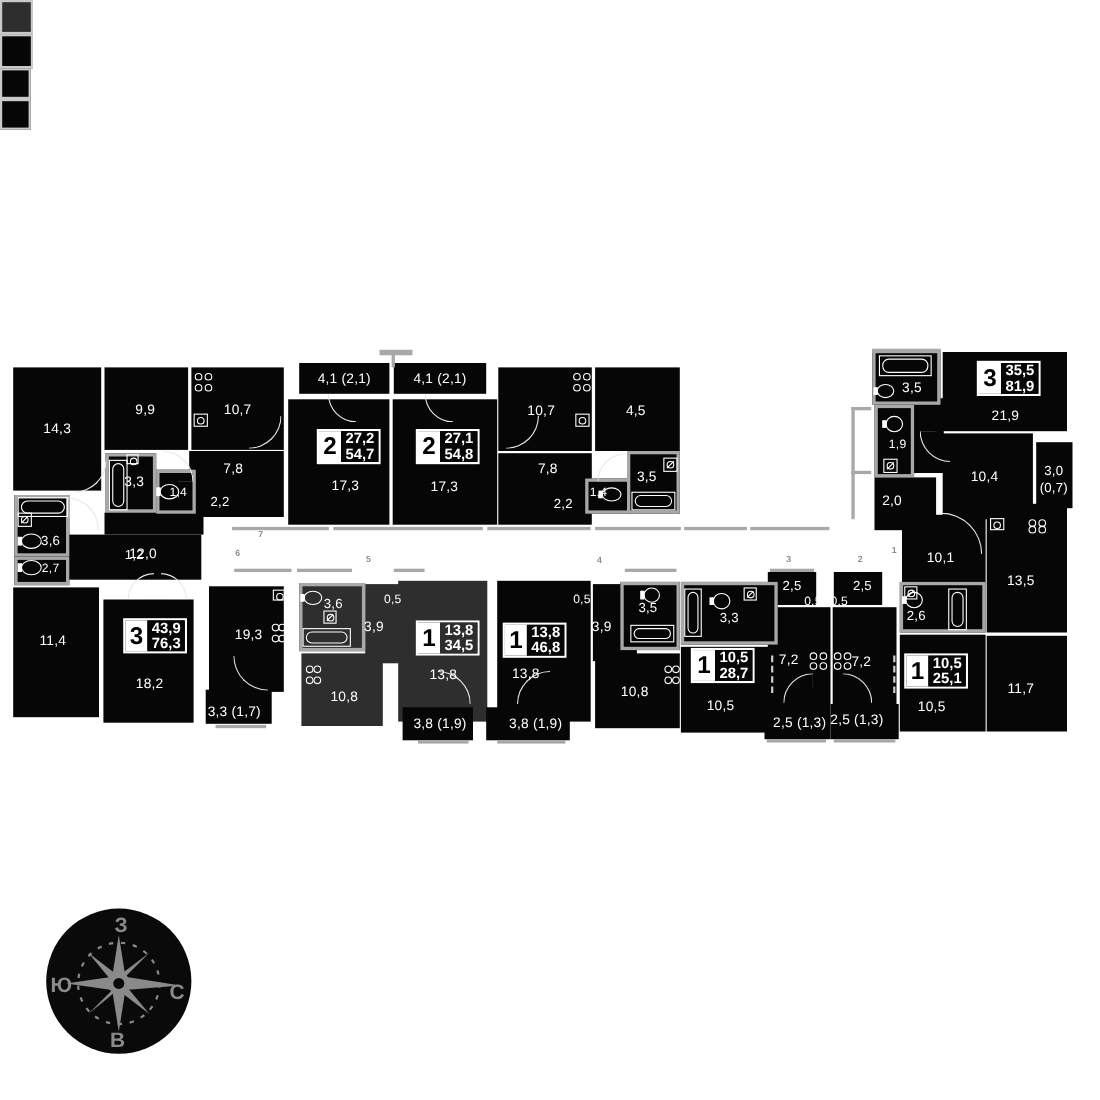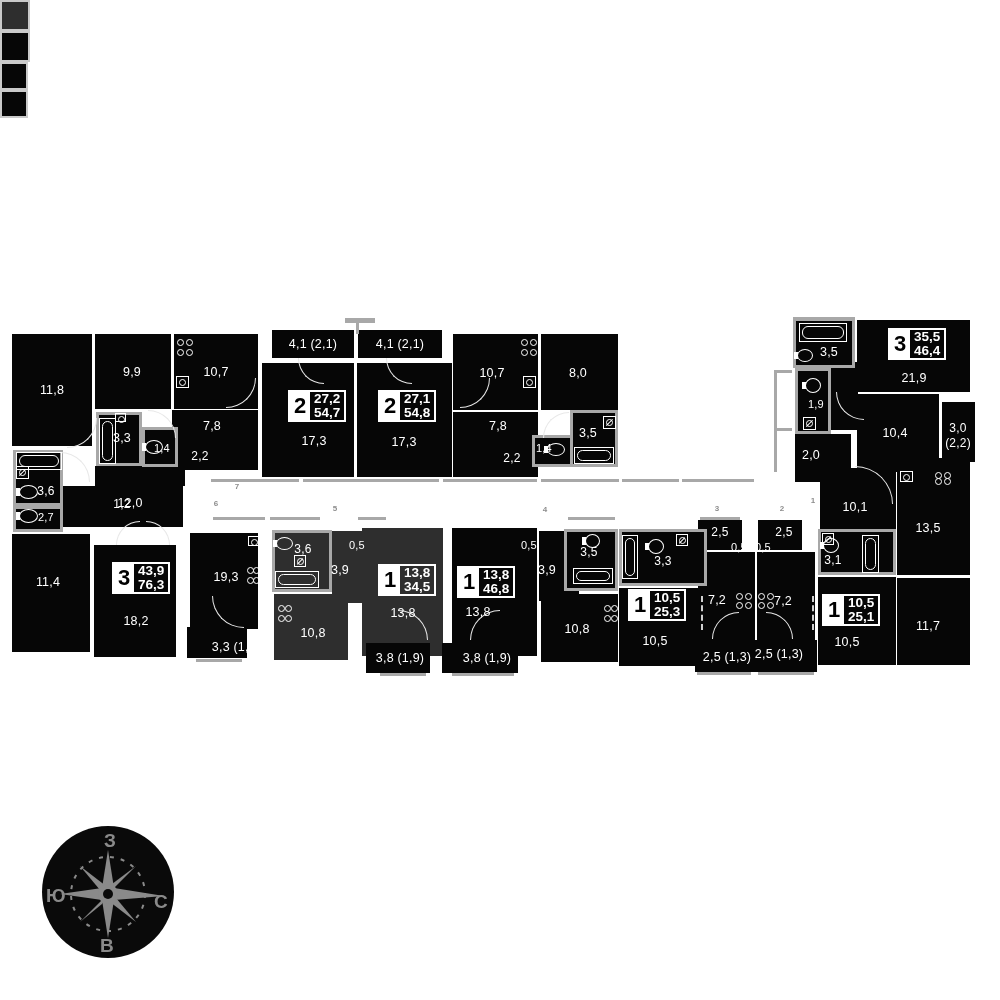--- a/index.html
+++ b/index.html
@@ -262,55 +262,55 @@
         <div class="ln" style="left: 1px; top: 45%; width: 80%; height: 1px; transform: rotate(-45deg);"></div>
       </div>
       <div class="fx" style="left: 676px; top: 534px; width: 12px; height: 12px; border: 1px solid rgb(255, 255, 255);">
         <div class="dot" style="left: 2px; top: 2px;"></div>
         <div class="ln" style="left: 1px; top: 45%; width: 80%; height: 1px; transform: rotate(-45deg);"></div>
       </div>
       <div class="fx" style="left: 294px; top: 555px; width: 12px; height: 12px; border: 1px solid rgb(255, 255, 255);">
         <div class="dot" style="left: 2px; top: 2px;"></div>
         <div class="ln" style="left: 1px; top: 45%; width: 80%; height: 1px; transform: rotate(-45deg);"></div>
       </div>
-      <div class="lbl" style="left: 52px; top: 390px;">11,8</div>
+      <div class="lbl" style="left: 52px; top: 390px;">14,3</div>
       <div class="lbl" style="left: 132px; top: 372px;">9,9</div>
       <div class="lbl" style="left: 216px; top: 372px;">10,7</div>
       <div class="lbl" style="left: 122px; top: 438px;">3,3</div>
       <div class="lbl" style="left: 162px; top: 448px; font-size: 11px;">1,4</div>
       <div class="lbl" style="left: 212px; top: 426px;">7,8</div>
       <div class="lbl" style="left: 200px; top: 456px; font-size: 12px;">2,2</div>
       <div class="lbl" style="left: 122px; top: 504px; font-size: 12px;">1,2</div>
       <div class="lbl" style="left: 130px; top: 503px;">12,0</div>
       <div class="lbl" style="left: 46px; top: 491px; font-size: 12px;">3,6</div>
       <div class="lbl" style="left: 46px; top: 517px; font-size: 11px;">2,7</div>
       <div class="lbl" style="left: 48px; top: 582px;">11,4</div>
       <div class="lbl" style="left: 136px; top: 621px;">18,2</div>
       <div class="lbl" style="left: 226px; top: 577px;">19,3</div>
-      <div class="lbl" style="left: 236px; top: 647px;">3,3 (1,7)</div>
+      <div class="lbl" style="left: 213px; top: 647px;">3,3 (1,7)</div>
       <div class="lbl" style="left: 313px; top: 344px;">4,1 (2,1)</div>
       <div class="lbl" style="left: 400px; top: 344px;">4,1 (2,1)</div>
       <div class="lbl" style="left: 314px; top: 441px;">17,3</div>
       <div class="lbl" style="left: 404px; top: 442px;">17,3</div>
       <div class="lbl" style="left: 492px; top: 373px;">10,7</div>
-      <div class="lbl" style="left: 578px; top: 373px;">8,0</div>
+      <div class="lbl" style="left: 578px; top: 373px;">4,5</div>
       <div class="lbl" style="left: 498px; top: 426px;">7,8</div>
       <div class="lbl" style="left: 512px; top: 458px; font-size: 12px;">2,2</div>
       <div class="lbl" style="left: 544px; top: 448px; font-size: 11px;">1,4</div>
       <div class="lbl" style="left: 588px; top: 433px;">3,5</div>
       <div class="lbl" style="left: 829px; top: 352px;">3,5</div>
       <div class="lbl" style="left: 914px; top: 378px;">21,9</div>
       <div class="lbl" style="left: 816px; top: 404px; font-size: 11px;">1,9</div>
       <div class="lbl" style="left: 895px; top: 433px;">10,4</div>
       <div class="lbl" style="left: 958px; top: 428px; font-size: 12px;">3,0</div>
-      <div class="lbl" style="left: 958px; top: 443px; font-size: 12px;">(2,2)</div>
+      <div class="lbl" style="left: 958px; top: 443px; font-size: 12px;">(0,7)</div>
       <div class="lbl" style="left: 811px; top: 455px;">2,0</div>
       <div class="lbl" style="left: 855px; top: 507px;">10,1</div>
       <div class="lbl" style="left: 928px; top: 528px;">13,5</div>
-      <div class="lbl" style="left: 833px; top: 560px; font-size: 12px;">3,1</div>
+      <div class="lbl" style="left: 833px; top: 560px; font-size: 12px;">2,6</div>
       <div class="lbl" style="left: 847px; top: 642px;">10,5</div>
       <div class="lbl" style="left: 928px; top: 626px;">11,7</div>
       <div class="lbl" style="left: 303px; top: 549px; font-size: 12px;">3,6</div>
       <div class="lbl" style="left: 357px; top: 545px; font-size: 11px;">0,5</div>
       <div class="lbl" style="left: 340px; top: 570px;">3,9</div>
       <div class="lbl" style="left: 403px; top: 613px;">13,8</div>
       <div class="lbl" style="left: 313px; top: 633px;">10,8</div>
       <div class="lbl" style="left: 400px; top: 658px;">3,8 (1,9)</div>
       <div class="lbl" style="left: 529px; top: 545px; font-size: 11px;">0,5</div>
       <div class="lbl" style="left: 547px; top: 570px;">3,9</div>
@@ -353,42 +353,42 @@
         <div class="bn">2</div>
         <div class="ba" style="background: rgb(6, 6, 6);">
           <span>27,1</span>
           <span>54,8</span>
         </div>
       </div>
       <div class="badge" style="left: 888px; top: 328px;">
         <div class="bn">3</div>
         <div class="ba" style="background: rgb(6, 6, 6);">
           <span>35,5</span>
-          <span>46,4</span>
+          <span>81,9</span>
         </div>
       </div>
       <div class="badge" style="left: 378px; top: 564px;">
         <div class="bn">1</div>
         <div class="ba" style="background: rgb(46, 46, 46);">
           <span>13,8</span>
           <span>34,5</span>
         </div>
       </div>
       <div class="badge" style="left: 457px; top: 566px;">
         <div class="bn">1</div>
         <div class="ba" style="background: rgb(6, 6, 6);">
           <span>13,8</span>
           <span>46,8</span>
         </div>
       </div>
       <div class="badge" style="left: 628px; top: 589px;">
         <div class="bn">1</div>
         <div class="ba" style="background: rgb(6, 6, 6);">
           <span>10,5</span>
-          <span>25,3</span>
+          <span>28,7</span>
         </div>
       </div>
       <div class="badge" style="left: 822px; top: 594px;">
         <div class="bn">1</div>
         <div class="ba" style="background: rgb(6, 6, 6);">
           <span>10,5</span>
           <span>25,1</span>
         </div>
       </div>
     </div>

